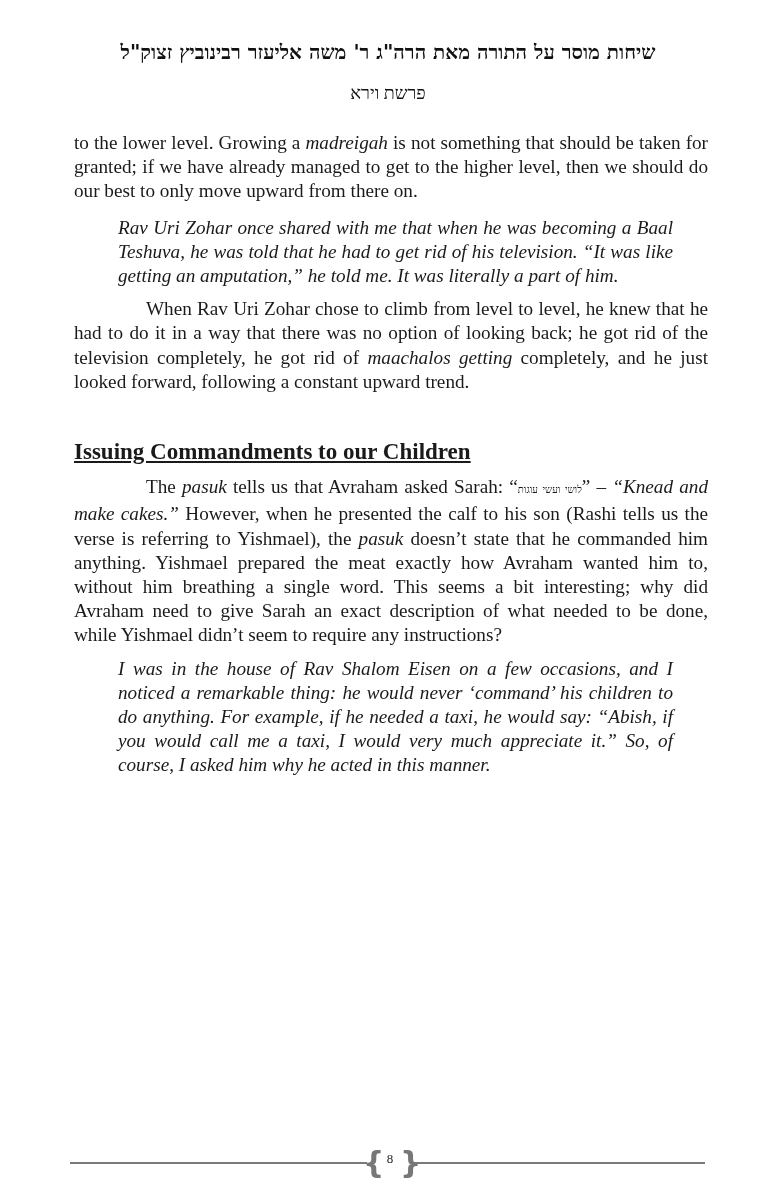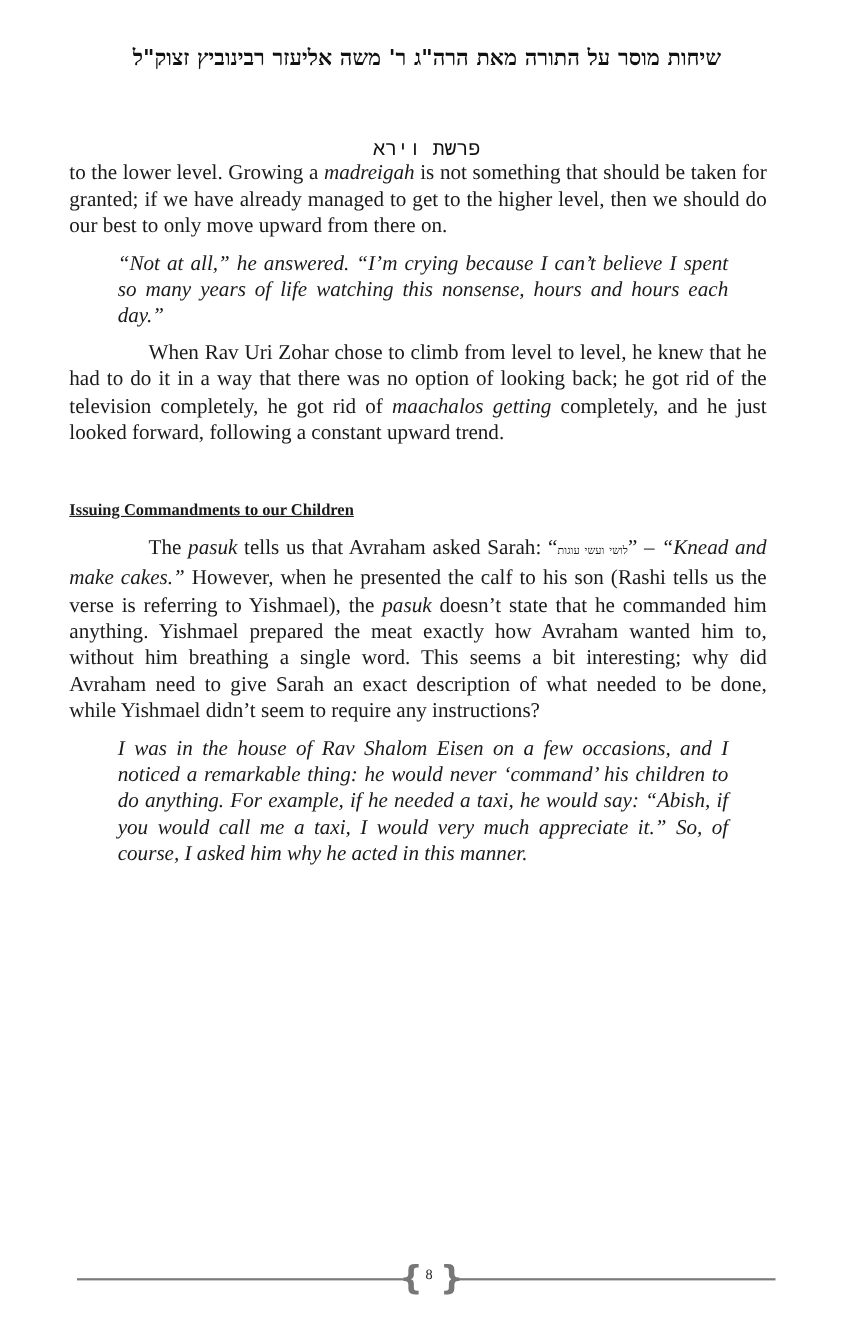--- a/index.html
+++ b/index.html
@@ -5,33 +5,33 @@
   html, body { margin: 0; padding: 0; background: #ffffff; }
   body { width: 776px; height: 1200px; position: relative; overflow: hidden; color: #1a1a1a; }
   .page { position: absolute; left: 0; top: 0; width: 640px; height: 1200px; }
   .hdr-title {
     position: absolute; top: 40px; left: 60px; width: 656px; text-align: center;
     font-family: "DejaVu Serif", serif; font-weight: bold; font-size: 20px; direction: rtl;
     color: #111;
   }
   .hdr-sub {
     position: absolute; top: 83px; left: 60px; width: 656px; text-align: center;
-    font-family: Liberation Mono, monospace; font-size: 18px; direction: rtl; color: #111; margin-top: 44px;
+    font-family: Liberation Serif, serif; font-size: 18px; direction: rtl; color: #111;
   }
   .content {
-    position: absolute; top: 131px; left: 63px; width: 634px;
-    font-family: "Liberation Serif", serif; font-size: 19.2px; line-height: 24.2px; margin-top: 15px;
+    position: absolute; top: 131px; left: 74px; width: 634px;
+    font-family: "Liberation Serif", serif; font-size: 19.2px; line-height: 24.2px;
   }
   p { margin: 0; text-align: justify; }
   .quote { margin-left: 44px; margin-right: 35px; font-style: italic; }
   .indent { text-indent: 72px; }
   .gap8 { margin-top: 9px; }
   .gap10 { margin-top: 12px; }
   .heading {
-    margin-top: 46px; font-weight: bold; text-decoration: underline; font-size: 15px;
+    margin-top: 46px; font-weight: bold; text-decoration: underline; font-size: 23px;
   }
   .heading-after { margin-top: 11px; }
   .heb { font-family: "DejaVu Serif", serif; font-size: 10px; }
   .footer-line {
     position: absolute; top: 1162px; height: 2px; background: #7a7a7a;
   }
   .brace {
     position: absolute; top: 1146px; font-family: "DejaVu Sans", sans-serif;
     font-size: 30px; color: #777; line-height: 34px; font-weight: bold;
   }
@@ -43,21 +43,21 @@
 </head>
 <body>
 
 <div class="page">
   <div class="hdr-title">שיחות מוסר על התורה מאת הרה"ג ר' משה אליעזר רבינוביץ זצוק"ל</div>
   <div class="hdr-sub">פרשת וירא</div>
 
   <div class="content">
     <p><span>to the lower level. Growing a </span><i>madreigah</i><span> is not something that should be taken for granted; if we have already managed to get to the higher level, then we should do our best to only move upward from there on.</span></p>
 
-    <p class="quote gap8">“Not at all,” he answered. “I’m crying because I can’t believe I spent so many years of life watching this nonsense, hours and hours each day.”</p>
+    <p class="quote gap10">Rav Uri Zohar once shared with me that when he was becoming a Baal Teshuva, he was told that he had to get rid of his television. “It was like getting an amputation,” he told me. It was literally a part of him.</p>
 
     <p class="indent gap8"><span>When Rav Uri Zohar chose to climb from level to level, he knew that he had to do it in a way that there was no option of looking back; he got rid of the television completely, he got rid of </span><i>maachalos getting</i><span> completely, and he just looked forward, following a constant upward trend.</span></p>
 
     <p class="heading">Issuing Commandments to our Children</p>
 
     <p class="indent heading-after"><span>The </span><i>pasuk</i><span> tells us that Avraham asked Sarah: “</span><span class="heb" dir="rtl">לושי ועשי עוגות</span><span>” – </span><i>“Knead and make cakes.”</i><span> However, when he presented the calf to his son (Rashi tells us the verse is referring to Yishmael), the </span><i>pasuk</i><span> doesn’t state that he commanded him anything. Yishmael prepared the meat exactly how Avraham wanted him to, without him breathing a single word. This seems a bit interesting; why did Avraham need to give Sarah an exact description of what needed to be done, while Yishmael didn’t seem to require any instructions?</span></p>
 
     <p class="quote gap8">I was in the house of Rav Shalom Eisen on a few occasions, and I noticed a remarkable thing: he would never ‘command’ his children to do anything. For example, if he needed a taxi, he would say: “Abish, if you would call me a taxi, I would very much appreciate it.” So, of course, I asked him why he acted in this manner.</p>
   </div>
 

